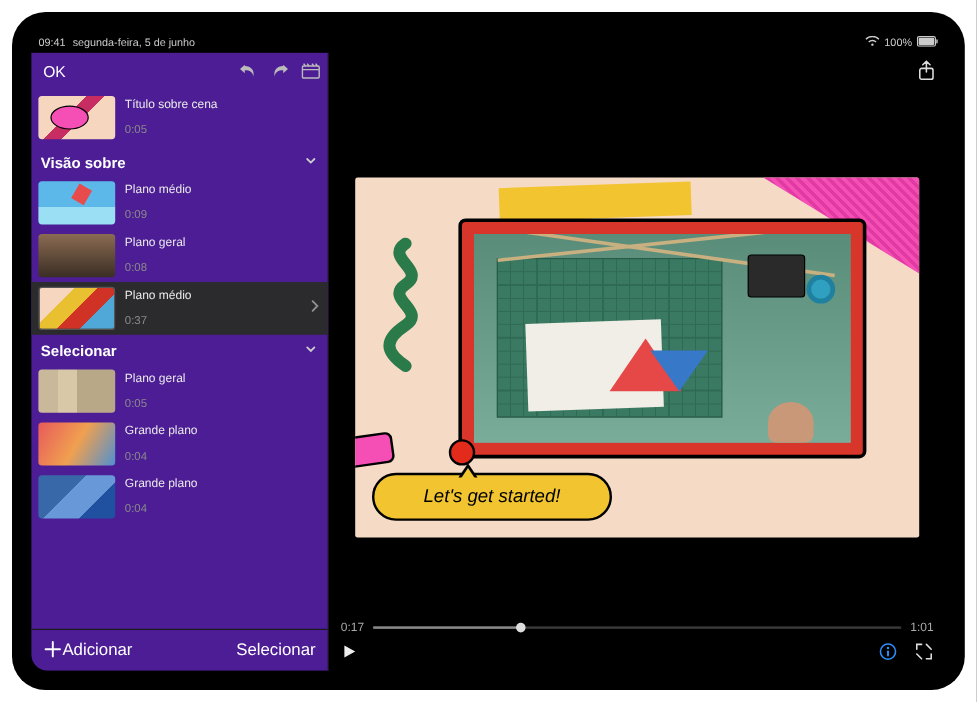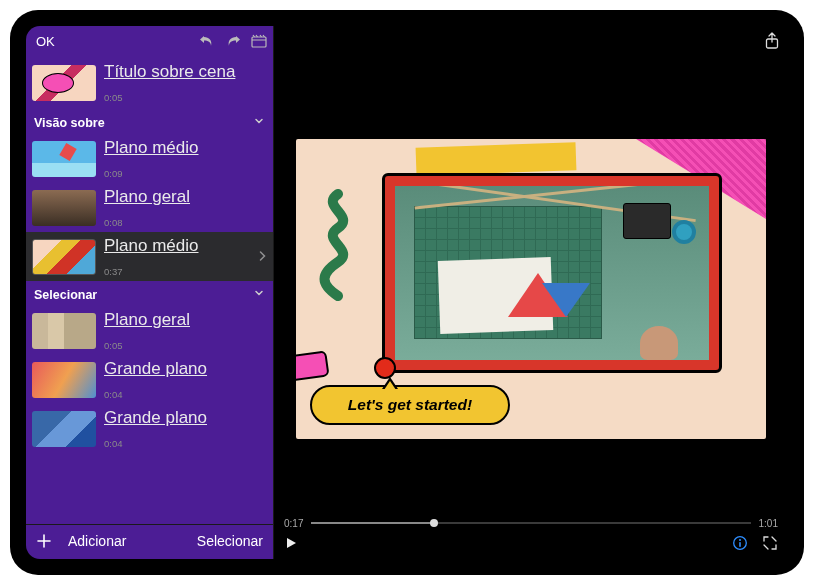--- a/index.html
+++ b/index.html
@@ -87,31 +87,31 @@
   .thumb.t-title { background: linear-gradient(135deg,#f7d6c0 40%,#c72d60 40%,#c72d60 55%,#f7d6c0 55%); position:relative; }
   .thumb.t-title::after { content:""; position:absolute; top:8px; left:10px; width:30px; height:18px; background:#f54fb5; border-radius:50% 50% 50% 50%; border:1.5px solid #000;}
   .thumb.t-kite { background: linear-gradient(180deg,#5bb8e8 60%,#9adff3 60%); position:relative;}
   .thumb.t-kite::after { content:""; position:absolute; top:4px; left:30px; width:12px; height:14px; background:#e84b4b; transform:rotate(30deg); }
   .thumb.t-person { background: linear-gradient(180deg,#8b6b52 0%,#3a2e24 100%); }
   .thumb.t-sel { background: linear-gradient(135deg,#f7d6c0 30%,#e8c030 30%,#e8c030 50%,#d03326 50%,#d03326 70%,#4fa8d8 70%); border:1px solid #555;}
   .thumb.t-mat1 { background: linear-gradient(90deg,#c9b89a 25%,#d9c8a8 25%,#d9c8a8 50%,#b8a888 50%); }
   .thumb.t-mat2 { background: linear-gradient(120deg,#e85a5a, #f0a050, #5090d0); }
   .thumb.t-mat3 { background: linear-gradient(135deg,#3868a8 40%,#6898d8 40%,#6898d8 70%,#2050a0 70%); }
   .clip-info { display:flex; flex-direction:column; min-width:0; }
-  .clip-label { font-size: 17px; color: #eaeaea; white-space:nowrap;text-decoration:underline; }
+  .clip-label { font-size: 10px; color: #eaeaea; white-space:nowrap; }
   .clip-dur { font-size: 9.5px; color: #8a8a8a; margin-top: 10px; }
   .clip .chev-r { margin-left: auto; opacity:.7; }
   .sidebar-bottom {
     display: flex;
     align-items: center;
     padding: 8px 10px 10px;
     gap: 6px;
     border-top: 1px solid #1a1a1a;
   }
-  .add-btn { display:flex; align-items:flex-start; gap:16px; font-size:14px; color:#fff; }
+  .add-btn { display:flex; align-items:flex-start; gap:0; font-size:14px; color:#fff; }
   .select-btn { margin-left:auto; font-size:14px; color:#fff; }
   .preview-area {
     flex: 1;
     background: #000;
     display: flex;
     flex-direction: column;
     position: relative;
   }
   .share-row { height: 30px; display:flex; align-items:center; justify-content:flex-end; padding: 0 8px; }
   .canvas-wrap {
@@ -168,21 +168,21 @@
   .red-dot { position:absolute; top:218px; left:78px; width:22px; height:22px; background:#e22b1a; border:2.5px solid #000; border-radius:50%; z-index:5;}
   .bubble {
     position:absolute;
     bottom: 14px; left: 14px;
     width: 200px; height: 40px;
     background: #f2c530;
     border: 2.5px solid #000;
     border-radius: 20px;
     display:flex; align-items:center; justify-content:center;
     font-style: italic;
-    font-weight: 700;
+    font-weight: 400;
     font-size: 15.5px;
     color: #000;
     z-index:6;
   }
   .bubble::before {
     content:"";
     position:absolute;
     top:-10px; left:70px;
     width:0; height:0;
     border-left:8px solid transparent;
@@ -209,20 +209,41 @@
   .ctrl-row { display:flex; align-items:center; margin-top:4px; }
   .ctrl-row .right { margin-left:auto; display:flex; gap:14px; }
   .blue { color:#2e8eff; }
 </style>
 </head>
 <body>
 
 <div class="device">
   <div class="screen">
 
+    <div class="status-bar">
+      <div class="status-left">
+        <span>09:41</span>
+        <span>segunda-feira, 5 de junho</span>
+      </div>
+      <div class="status-right">
+        <span class="wifi-icon">
+          <svg width="12" height="9" viewBox="0 0 12 9">
+              <path d="M6 8.2a1 1 0 100-2 1 1 0 000 2zm-2.6-2.7a3.7 3.7 0 015.2 0l.9-.9a5 5 0 00-7 0l.9.9zM1 3.1a7.1 7.1 0 0110 0l.9-.9a8.4 8.4 0 00-11.8 0l.9.9z" fill="#ccc"></path>
+            </svg>
+        </span>
+        <span>100%</span>
+        <span class="battery-icon">
+          <svg width="18" height="9" viewBox="0 0 18 9">
+              <rect x="0.5" y="0.5" width="15" height="8" rx="1.5" fill="none" stroke="#ccc"></rect>
+              <rect x="1.5" y="1.5" width="13" height="6" rx="1" fill="#ccc"></rect>
+              <rect x="16.2" y="2.8" width="1.2" height="3.4" rx=".6" fill="#ccc"></rect>
+            </svg>
+        </span>
+      </div>
+    </div>
 
     <div class="main">
 
       <div class="sidebar">
         <div class="sidebar-top">
           <span class="ok-btn">OK</span>
           <div class="top-icons">
             <span class="icon-btn">
               <svg width="16" height="14" viewBox="0 0 16 14">
                   <path d="M5 2L1 5.5 5 9V6.5c4 0 7 1.5 7 5.5 1.5-5.5-2-9-7-9V2z" fill="#bbb"></path>

